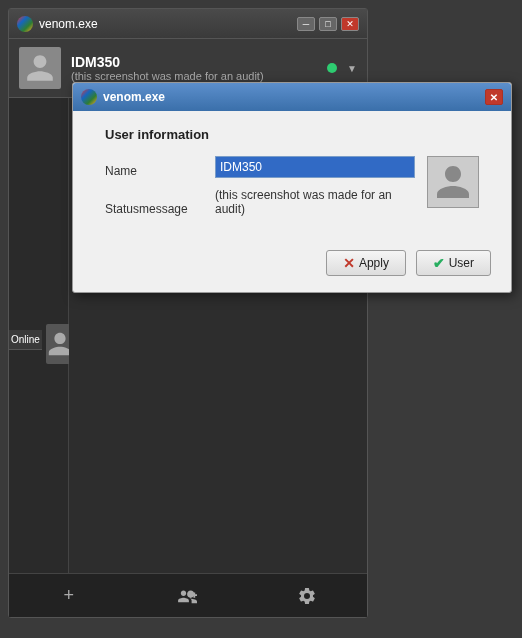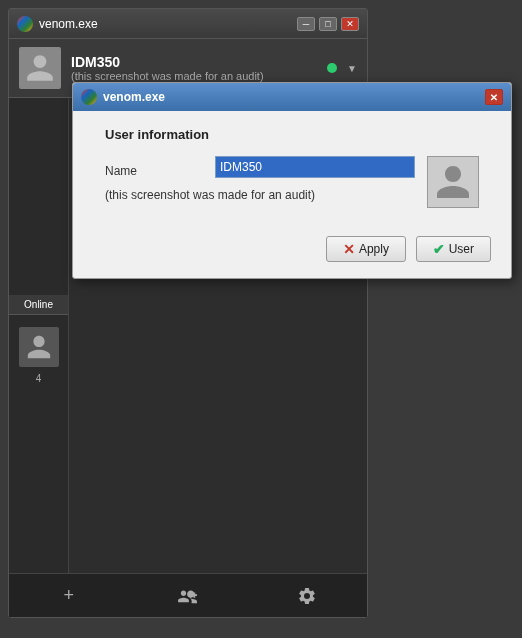--- a/index.html
+++ b/index.html
@@ -121,25 +121,23 @@
     .app-body {
       display: flex;
       flex: 1;
       overflow: hidden;
     }
     .sidebar {
       width: 60px;
       background: #2a2a2a;
       border-right: 1px solid #444;
       display: flex;
-      flex-direction: column;
       align-items: center;
       padding-top: 8px;
       gap: 4px;
-      justify-content: center;
     }
     .sidebar-label {
       color: #fff;
       font-size: 10px;
       text-align: center;
       padding: 4px 2px;
       width: 100%;
       background: #3a3a3a;
       border-bottom: 1px solid #555;
       cursor: pointer;
@@ -404,20 +402,21 @@
 
       <div style="display:flex; align-items:flex-start;">
         <div class="form-fields">
 
           <div class="form-row">
             <span class="form-label">Name</span>
             <input class="form-input selected" type="text" value="IDM350" style="">
           </div>
 
           <div class="form-row">
+            <span class="form-label">Statusmessage</span>
             <span class="form-value">(this screenshot was made for an audit)</span>
           </div>
         </div>
 
         <div class="avatar-large">
           <svg viewBox="0 0 24 24">
             <path d="M12 12c2.7 0 4.8-2.1 4.8-4.8S14.7 2.4 12 2.4 7.2 4.5 7.2 7.2 9.3 12 12 12zm0 2.4c-3.2 0-9.6 1.6-9.6 4.8v2.4h19.2v-2.4c0-3.2-6.4-4.8-9.6-4.8z"></path>
           </svg>
         </div>
       </div>

